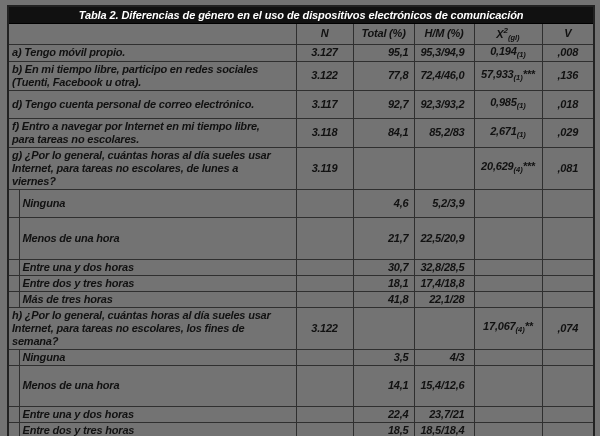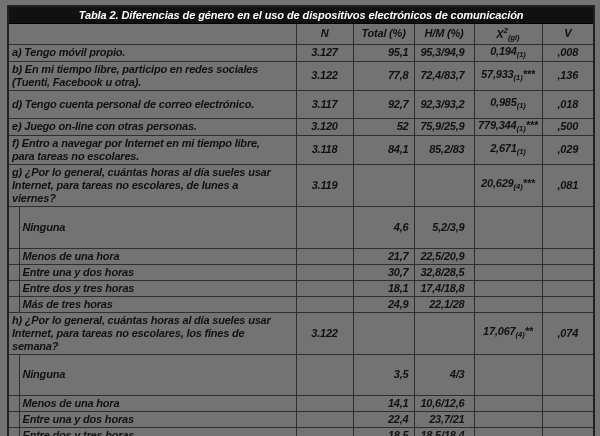--- a/index.html
+++ b/index.html
@@ -94,39 +94,31 @@
           <td class="num total-col">95,1</td>
           <td class="num hm-col">95,3/94,9</td>
           <td class="num chi-col"><span>0,194</span><sub>(1)</sub></td>
           <td class="num v-col">,008</td>
         </tr>
         <tr>
           <td class="label" colspan="2">b) En mi tiempo libre, participo en redes sociales
 (Tuenti, Facebook u otra).</td>
           <td class="num n-col">3.122</td>
           <td class="num total-col">77,8</td>
-          <td class="num hm-col">72,4/83,7</td>
+          <td class="num hm-col">72,4/46,0</td>
           <td class="num chi-col"><span>57,933</span><sub>(1)</sub><span>***</span></td>
           <td class="num v-col">,136</td>
         </tr>
         <tr>
           <td class="label" colspan="2">d) Tengo cuenta personal de correo electrónico.</td>
           <td class="num n-col">3.117</td>
           <td class="num total-col">92,7</td>
           <td class="num hm-col">92,3/93,2</td>
           <td class="num chi-col"><span>0,985</span><sub>(1)</sub></td>
           <td class="num v-col">,018</td>
-        </tr>
-        <tr>
-          <td class="label" colspan="2">e) Juego on-line con otras personas.</td>
-          <td class="num n-col">3.120</td>
-          <td class="num total-col">52</td>
-          <td class="num hm-col">75,9/25,9</td>
-          <td class="num chi-col"><span>779,344</span><sub>(1)</sub><span>***</span></td>
-          <td class="num v-col">,500</td>
         </tr>
         <tr>
           <td class="label" colspan="2">f) Entro a navegar por Internet en mi tiempo libre,
 para tareas no escolares.</td>
           <td class="num n-col">3.118</td>
           <td class="num total-col">84,1</td>
           <td class="num hm-col">85,2/83</td>
           <td class="num chi-col"><span>2,671</span><sub>(1)</sub></td>
           <td class="num v-col">,029</td>
         </tr>
@@ -173,21 +165,21 @@
           <td class="num n-col"></td>
           <td class="num total-col">18,1</td>
           <td class="num hm-col">17,4/18,8</td>
           <td class="num chi-col"></td>
           <td class="num v-col"></td>
         </tr>
         <tr>
           <td class="indent"></td>
           <td class="label">Más de tres horas</td>
           <td class="num n-col"></td>
-          <td class="num total-col">24,9</td>
+          <td class="num total-col">41,8</td>
           <td class="num hm-col">22,1/28</td>
           <td class="num chi-col"></td>
           <td class="num v-col"></td>
         </tr>
         <tr>
           <td class="label" colspan="2">h) ¿Por lo general, cuántas horas al día sueles usar
 Internet, para tareas no escolares, los fines de
 semana?</td>
           <td class="num n-col">3.122</td>
           <td class="num total-col"></td>
@@ -202,21 +194,21 @@
           <td class="num total-col">3,5</td>
           <td class="num hm-col">4/3</td>
           <td class="num chi-col"></td>
           <td class="num v-col"></td>
         </tr>
         <tr>
           <td class="indent"></td>
           <td class="label">Menos de una hora</td>
           <td class="num n-col"></td>
           <td class="num total-col">14,1</td>
-          <td class="num hm-col">10,6/12,6</td>
+          <td class="num hm-col">15,4/12,6</td>
           <td class="num chi-col"></td>
           <td class="num v-col"></td>
         </tr>
         <tr>
           <td class="indent"></td>
           <td class="label">Entre una y dos horas</td>
           <td class="num n-col"></td>
           <td class="num total-col">22,4</td>
           <td class="num hm-col">23,7/21</td>
           <td class="num chi-col"></td>

